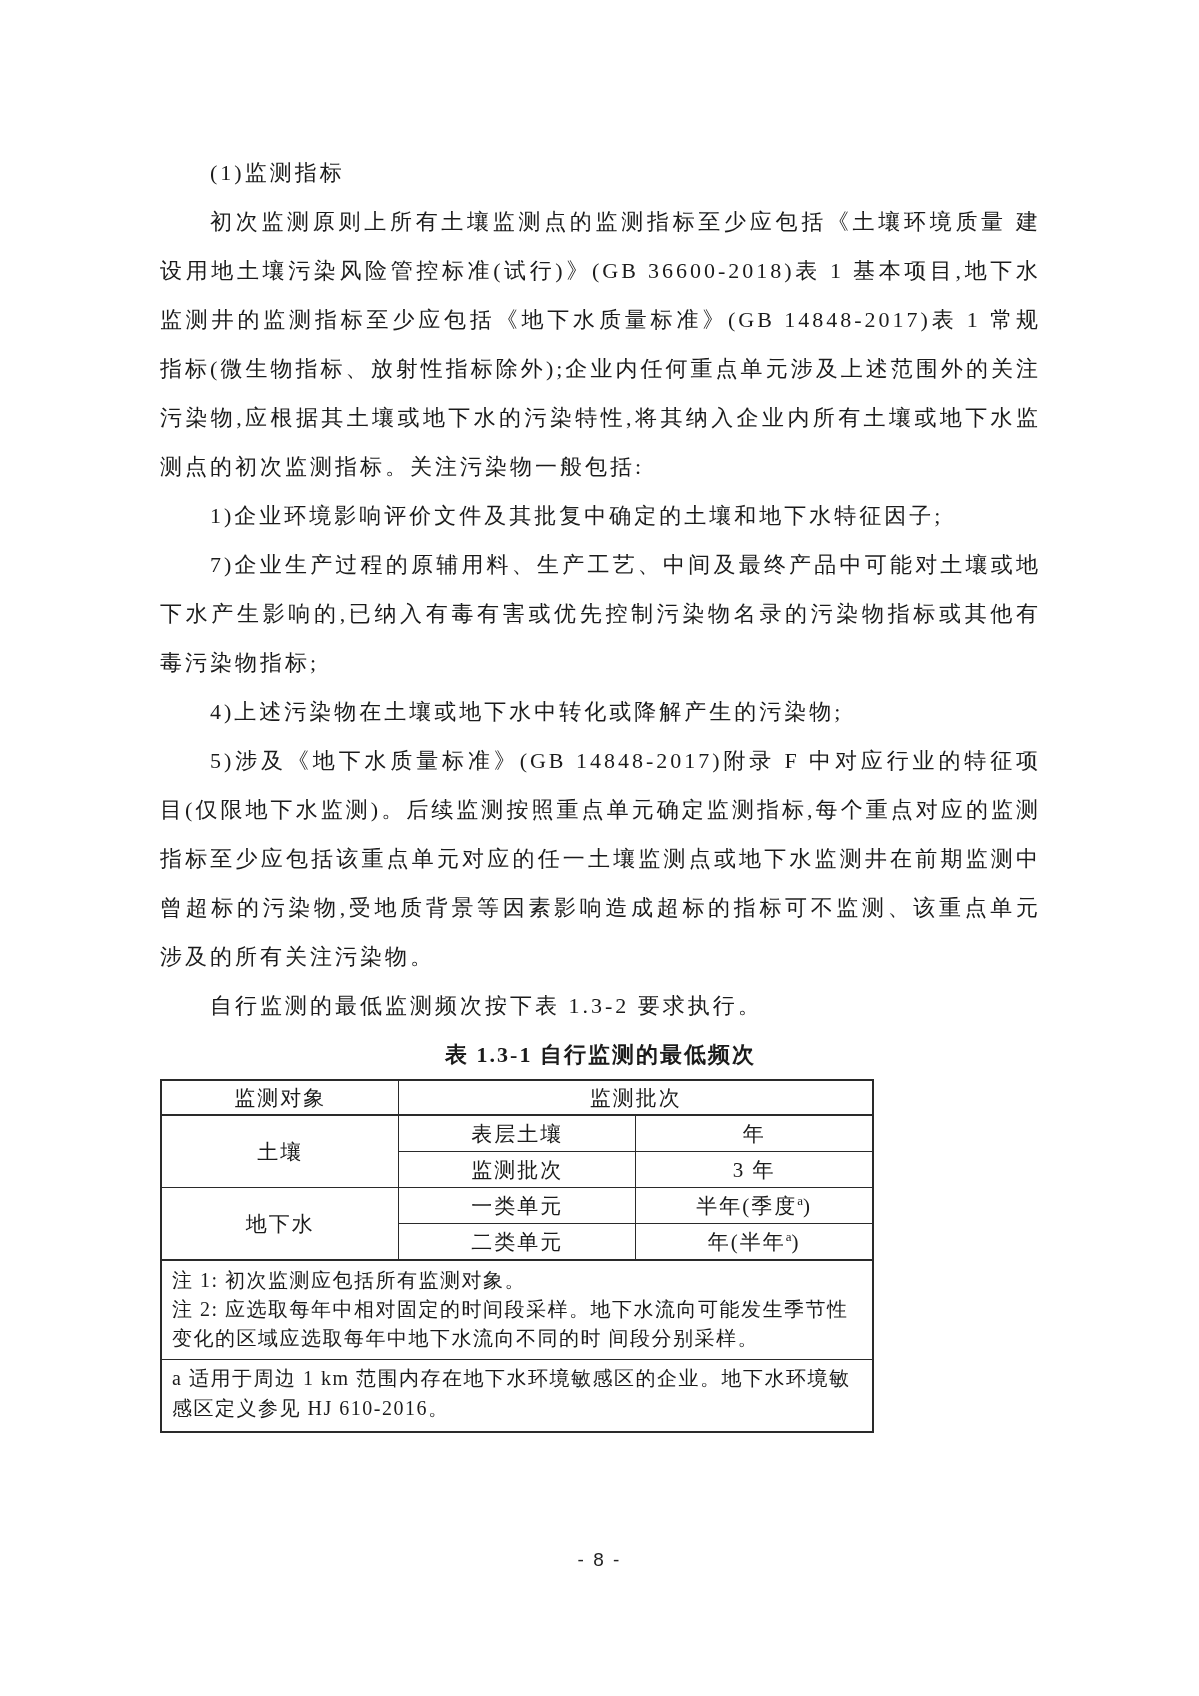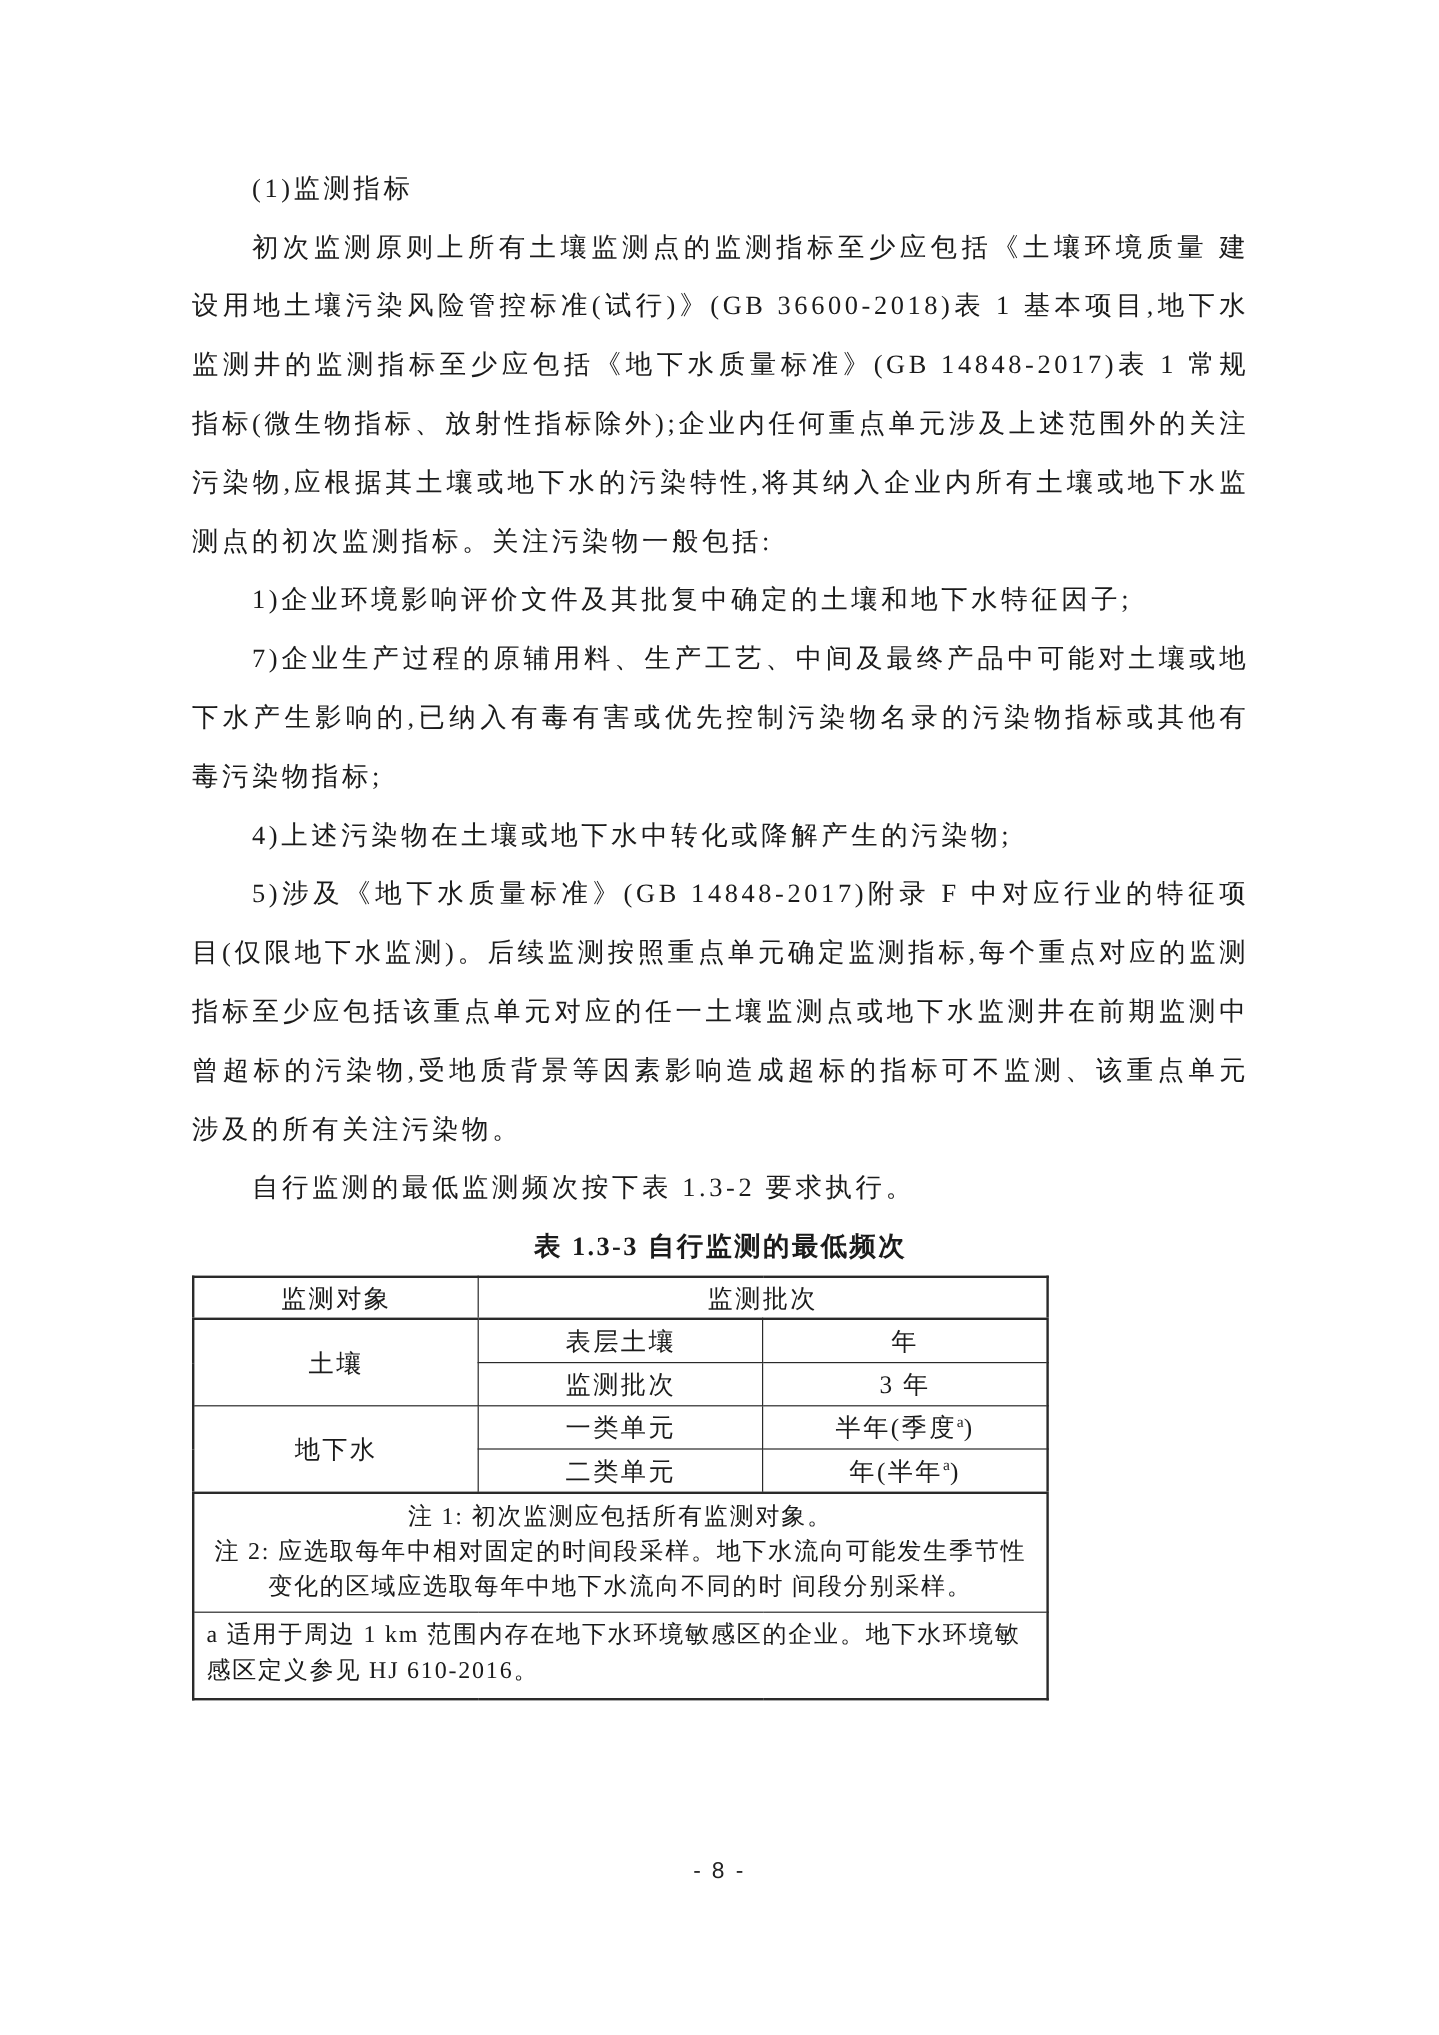--- a/index.html
+++ b/index.html
@@ -9,21 +9,21 @@
     height: 1696px;
     background: #ffffff;
     font-family: "Liberation Serif", "DejaVu Serif", serif;
     color: #1b1b1b;
     overflow: hidden;
     margin: 0 auto;
   }
   .content {
     position: absolute;
     left: 160px;
-    top: 132px;
+    top: 148px;
     width: 881px;
   }
   .content p {
     margin: 0;
     font-size: 22px;
     line-height: 49px;
     letter-spacing: 3px;
     text-align: justify;
     text-indent: 50px;
   }
@@ -52,21 +52,21 @@
     vertical-align: middle;
     padding: 0;
     height: 35px;
   }
   table.freq tr.thead td {
     height: 33px;
     border-bottom: 2px solid #2a2a2a;
   }
   table.freq tr.notes td {
     border-top: 2px solid #2a2a2a;
-    text-align: center;
+    text-align: left;
     height: auto;
     padding: 5px 10px 6px 10px;
     font-size: 20px;
     line-height: 29px;
     letter-spacing: 1.5px;
   }
   table.freq tr.foot td {
     text-align: left;
     height: auto;
     padding: 3px 10px 8px 10px;
@@ -103,21 +103,21 @@
     <p class="heading-line">(1)监测指标</p>
     <p>初次监测原则上所有土壤监测点的监测指标至少应包括《土壤环境质量 建设用地土壤污染风险管控标准(试行)》(GB 36600-2018)表 1 基本项目,地下水监测井的监测指标至少应包括《地下水质量标准》(GB 14848-2017)表 1 常规指标(微生物指标、放射性指标除外);企业内任何重点单元涉及上述范围外的关注污染物,应根据其土壤或地下水的污染特性,将其纳入企业内所有土壤或地下水监测点的初次监测指标。关注污染物一般包括:</p>
 
     <p>1)企业环境影响评价文件及其批复中确定的土壤和地下水特征因子;</p>
     <p>7)企业生产过程的原辅用料、生产工艺、中间及最终产品中可能对土壤或地下水产生影响的,已纳入有毒有害或优先控制污染物名录的污染物指标或其他有毒污染物指标;</p>
     <p>4)上述污染物在土壤或地下水中转化或降解产生的污染物;</p>
     <p>5)涉及《地下水质量标准》(GB 14848-2017)附录 F 中对应行业的特征项目(仅限地下水监测)。后续监测按照重点单元确定监测指标,每个重点对应的监测指标至少应包括该重点单元对应的任一土壤监测点或地下水监测井在前期监测中曾超标的污染物,受地质背景等因素影响造成超标的指标可不监测、该重点单元涉及的所有关注污染物。</p>
 
     <p>自行监测的最低监测频次按下表 1.3-2 要求执行。</p>
 
-    <div class="caption">表 1.3-3 自行监测的最低频次</div>
+    <div class="caption">表 1.3-1 自行监测的最低频次</div>
 
     <table class="freq">
       <colgroup>
         <col style="width:33.4%">
           <col style="width:33.3%">
           <col style="width:33.3%">
       </colgroup>
       <tbody>
         <tr class="thead">
           <td>监测对象</td>

